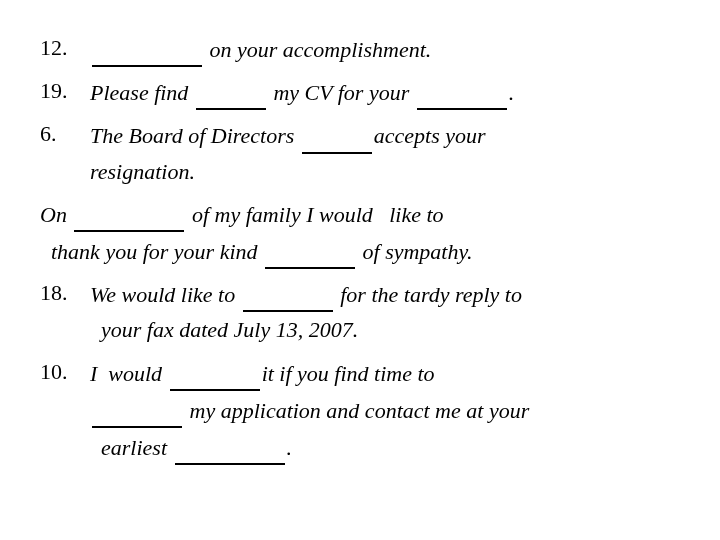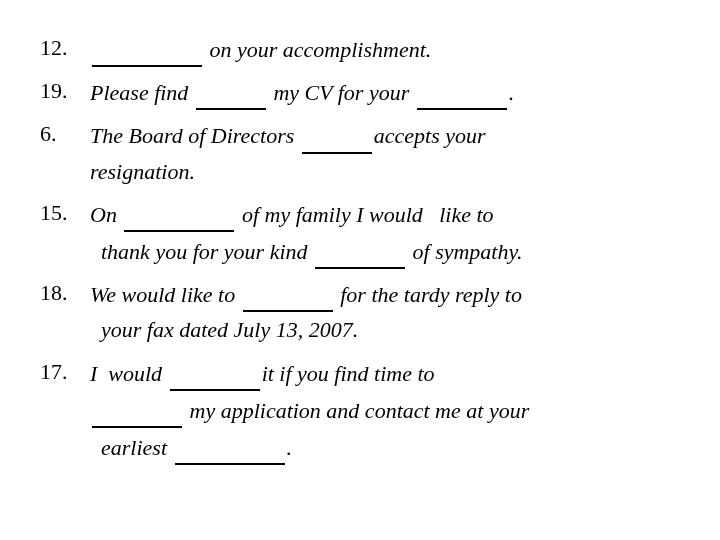--- a/index.html
+++ b/index.html
@@ -75,21 +75,20 @@
   <div class="item">
     <span class="item-number">6.</span>
     <span class="item-text">
       The Board of Directors
       <span class="blank blank-md">&nbsp;</span>accepts your<br>
       <span style="display:inline-block; width:0px;">&nbsp;</span>resignation.
     </span>
   </div>
 
   <div class="item">
-    <span class="item-number">15.</span>
     <span class="item-text">
       On
       <span class="blank blank-xl">&nbsp;</span>
       of my family I would &nbsp; like to<br>
       &nbsp;&nbsp;thank you for your kind
       <span class="blank blank-lg">&nbsp;</span>
       of sympathy.
     </span>
   </div>
 
@@ -97,21 +96,21 @@
     <span class="item-number">18.</span>
     <span class="item-text">
       We would like to
       <span class="blank blank-lg">&nbsp;</span>
       for the tardy reply to<br>
       &nbsp;&nbsp;your fax dated July 13, 2007.
     </span>
   </div>
 
   <div class="item">
-    <span class="item-number">17.</span>
+    <span class="item-number">10.</span>
     <span class="item-text">
       I &nbsp;would
       <span class="blank blank-lg">&nbsp;</span>it if you find time to<br>
       <span class="blank blank-lg">&nbsp;</span>
       my application and contact me at your<br>
       &nbsp;&nbsp;earliest
       <span class="blank blank-xl">&nbsp;</span>.
     </span>
   </div>
 

